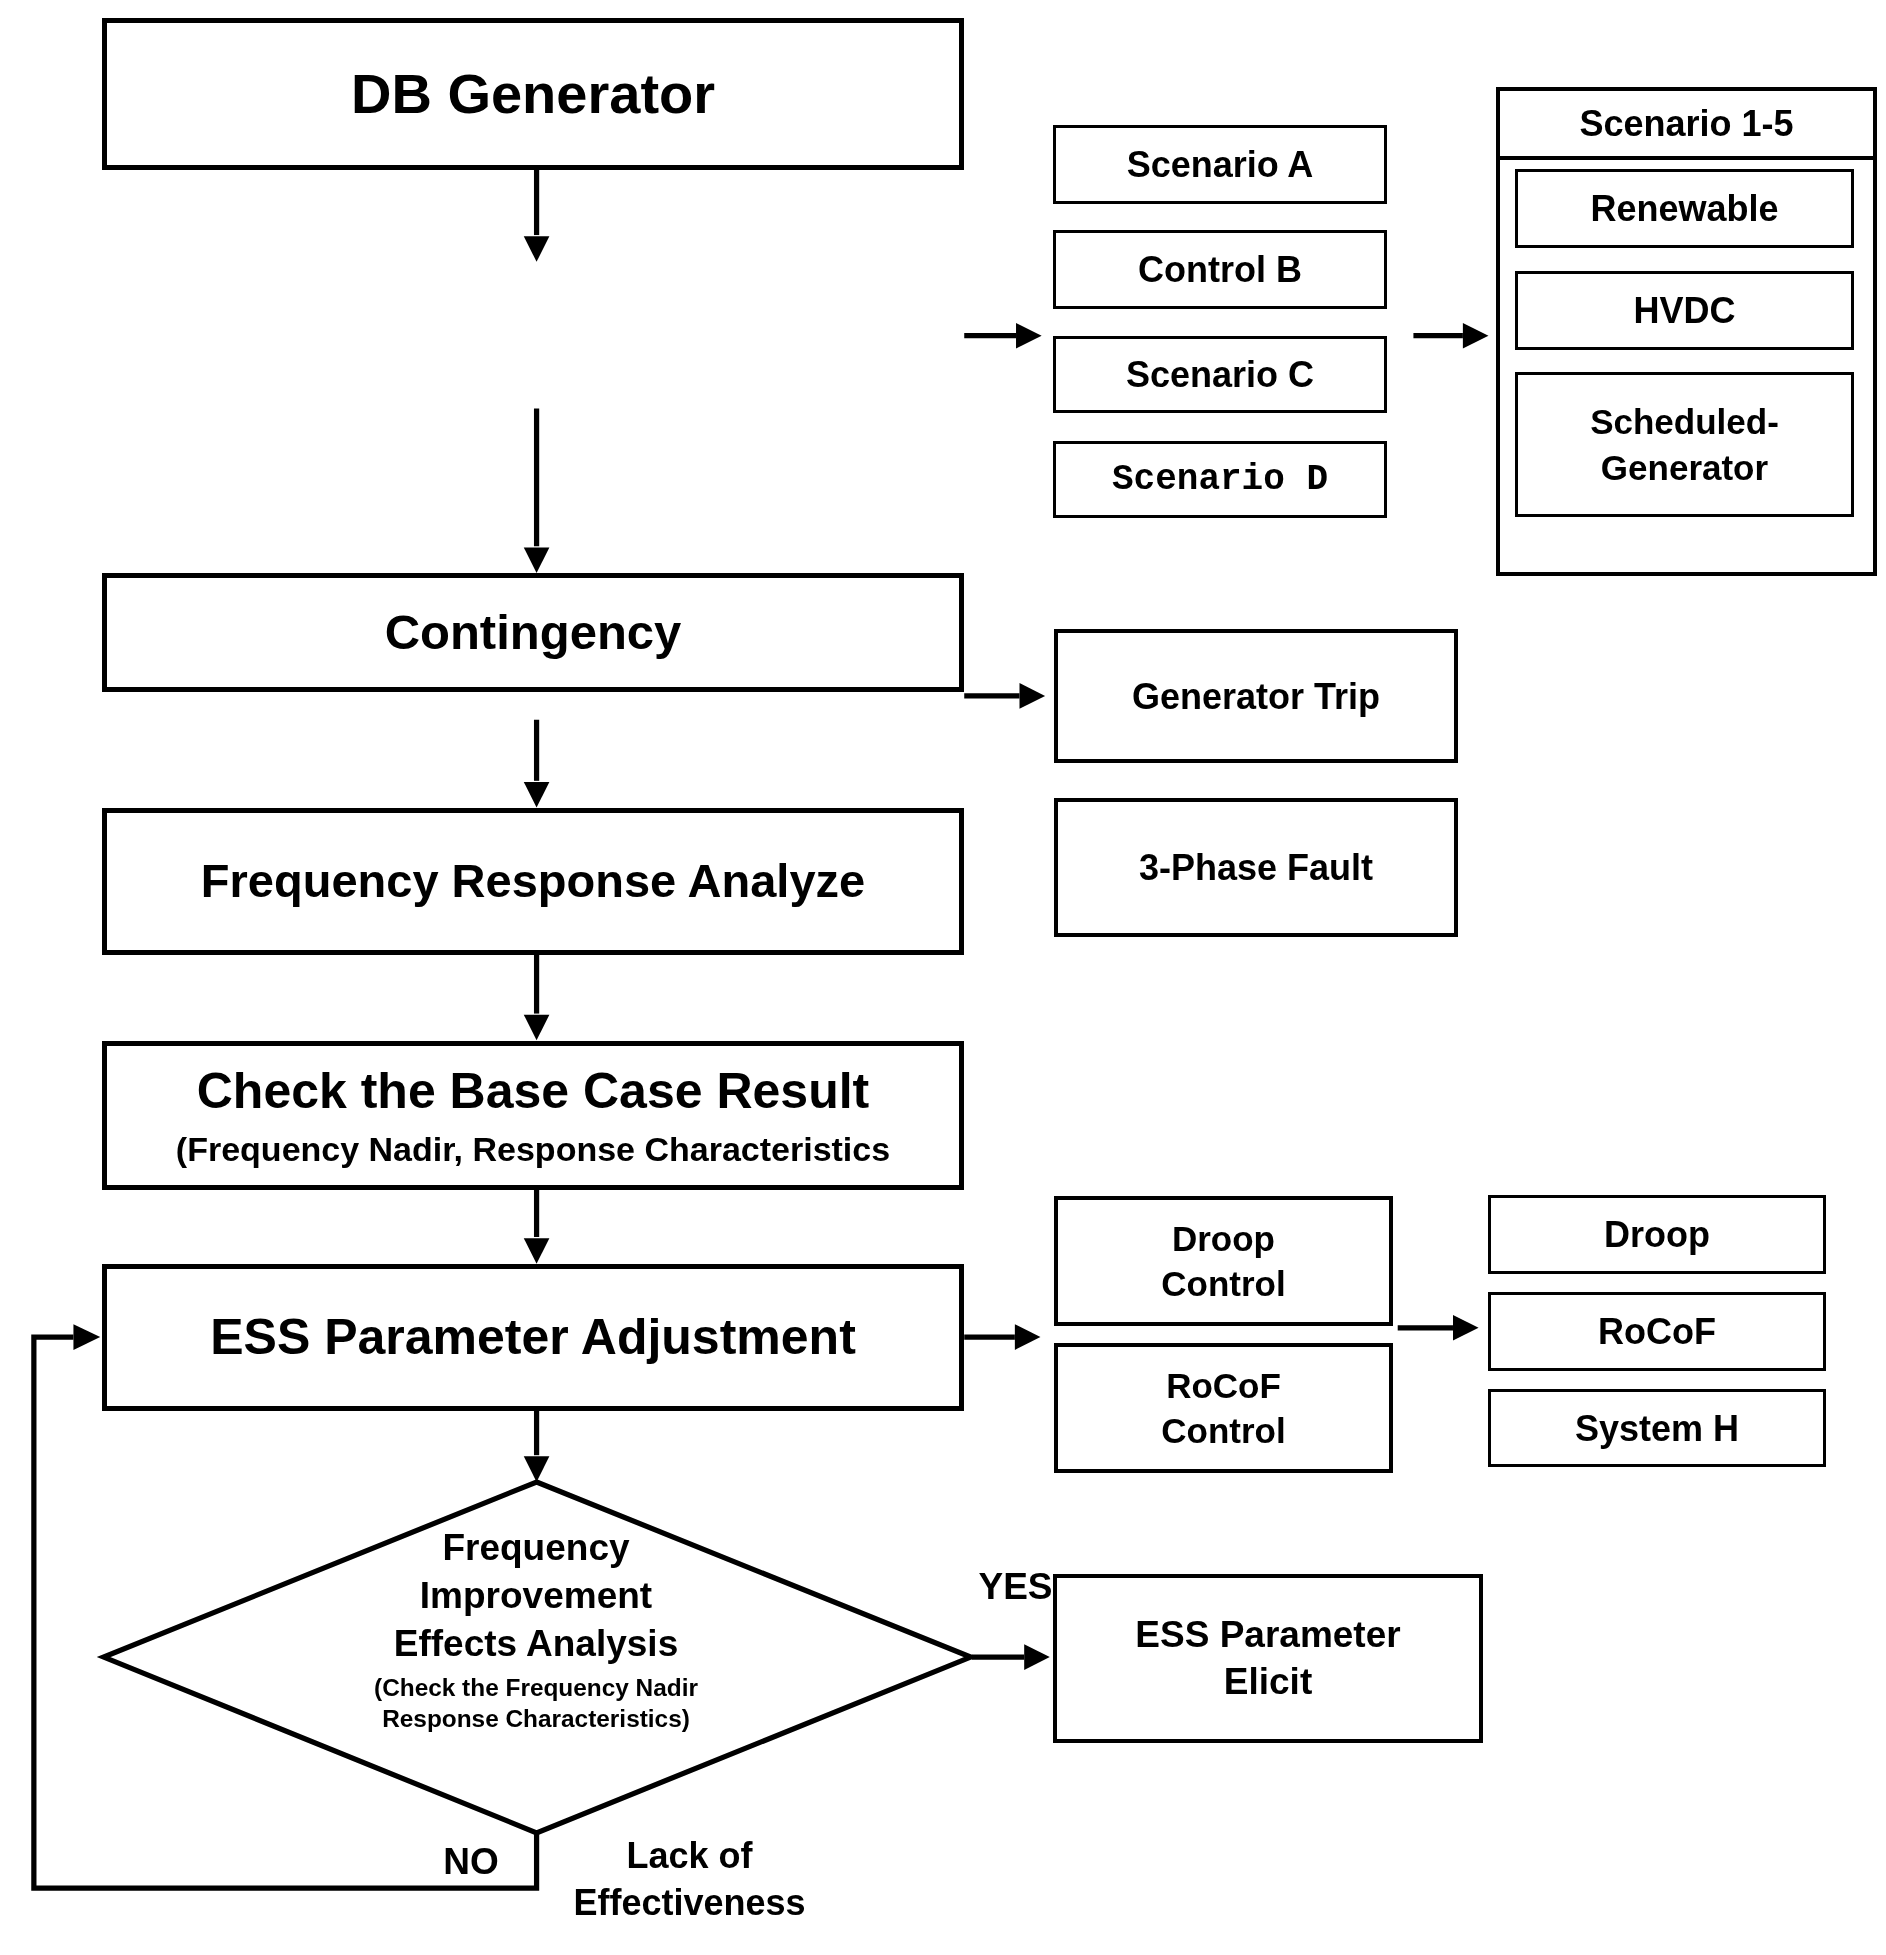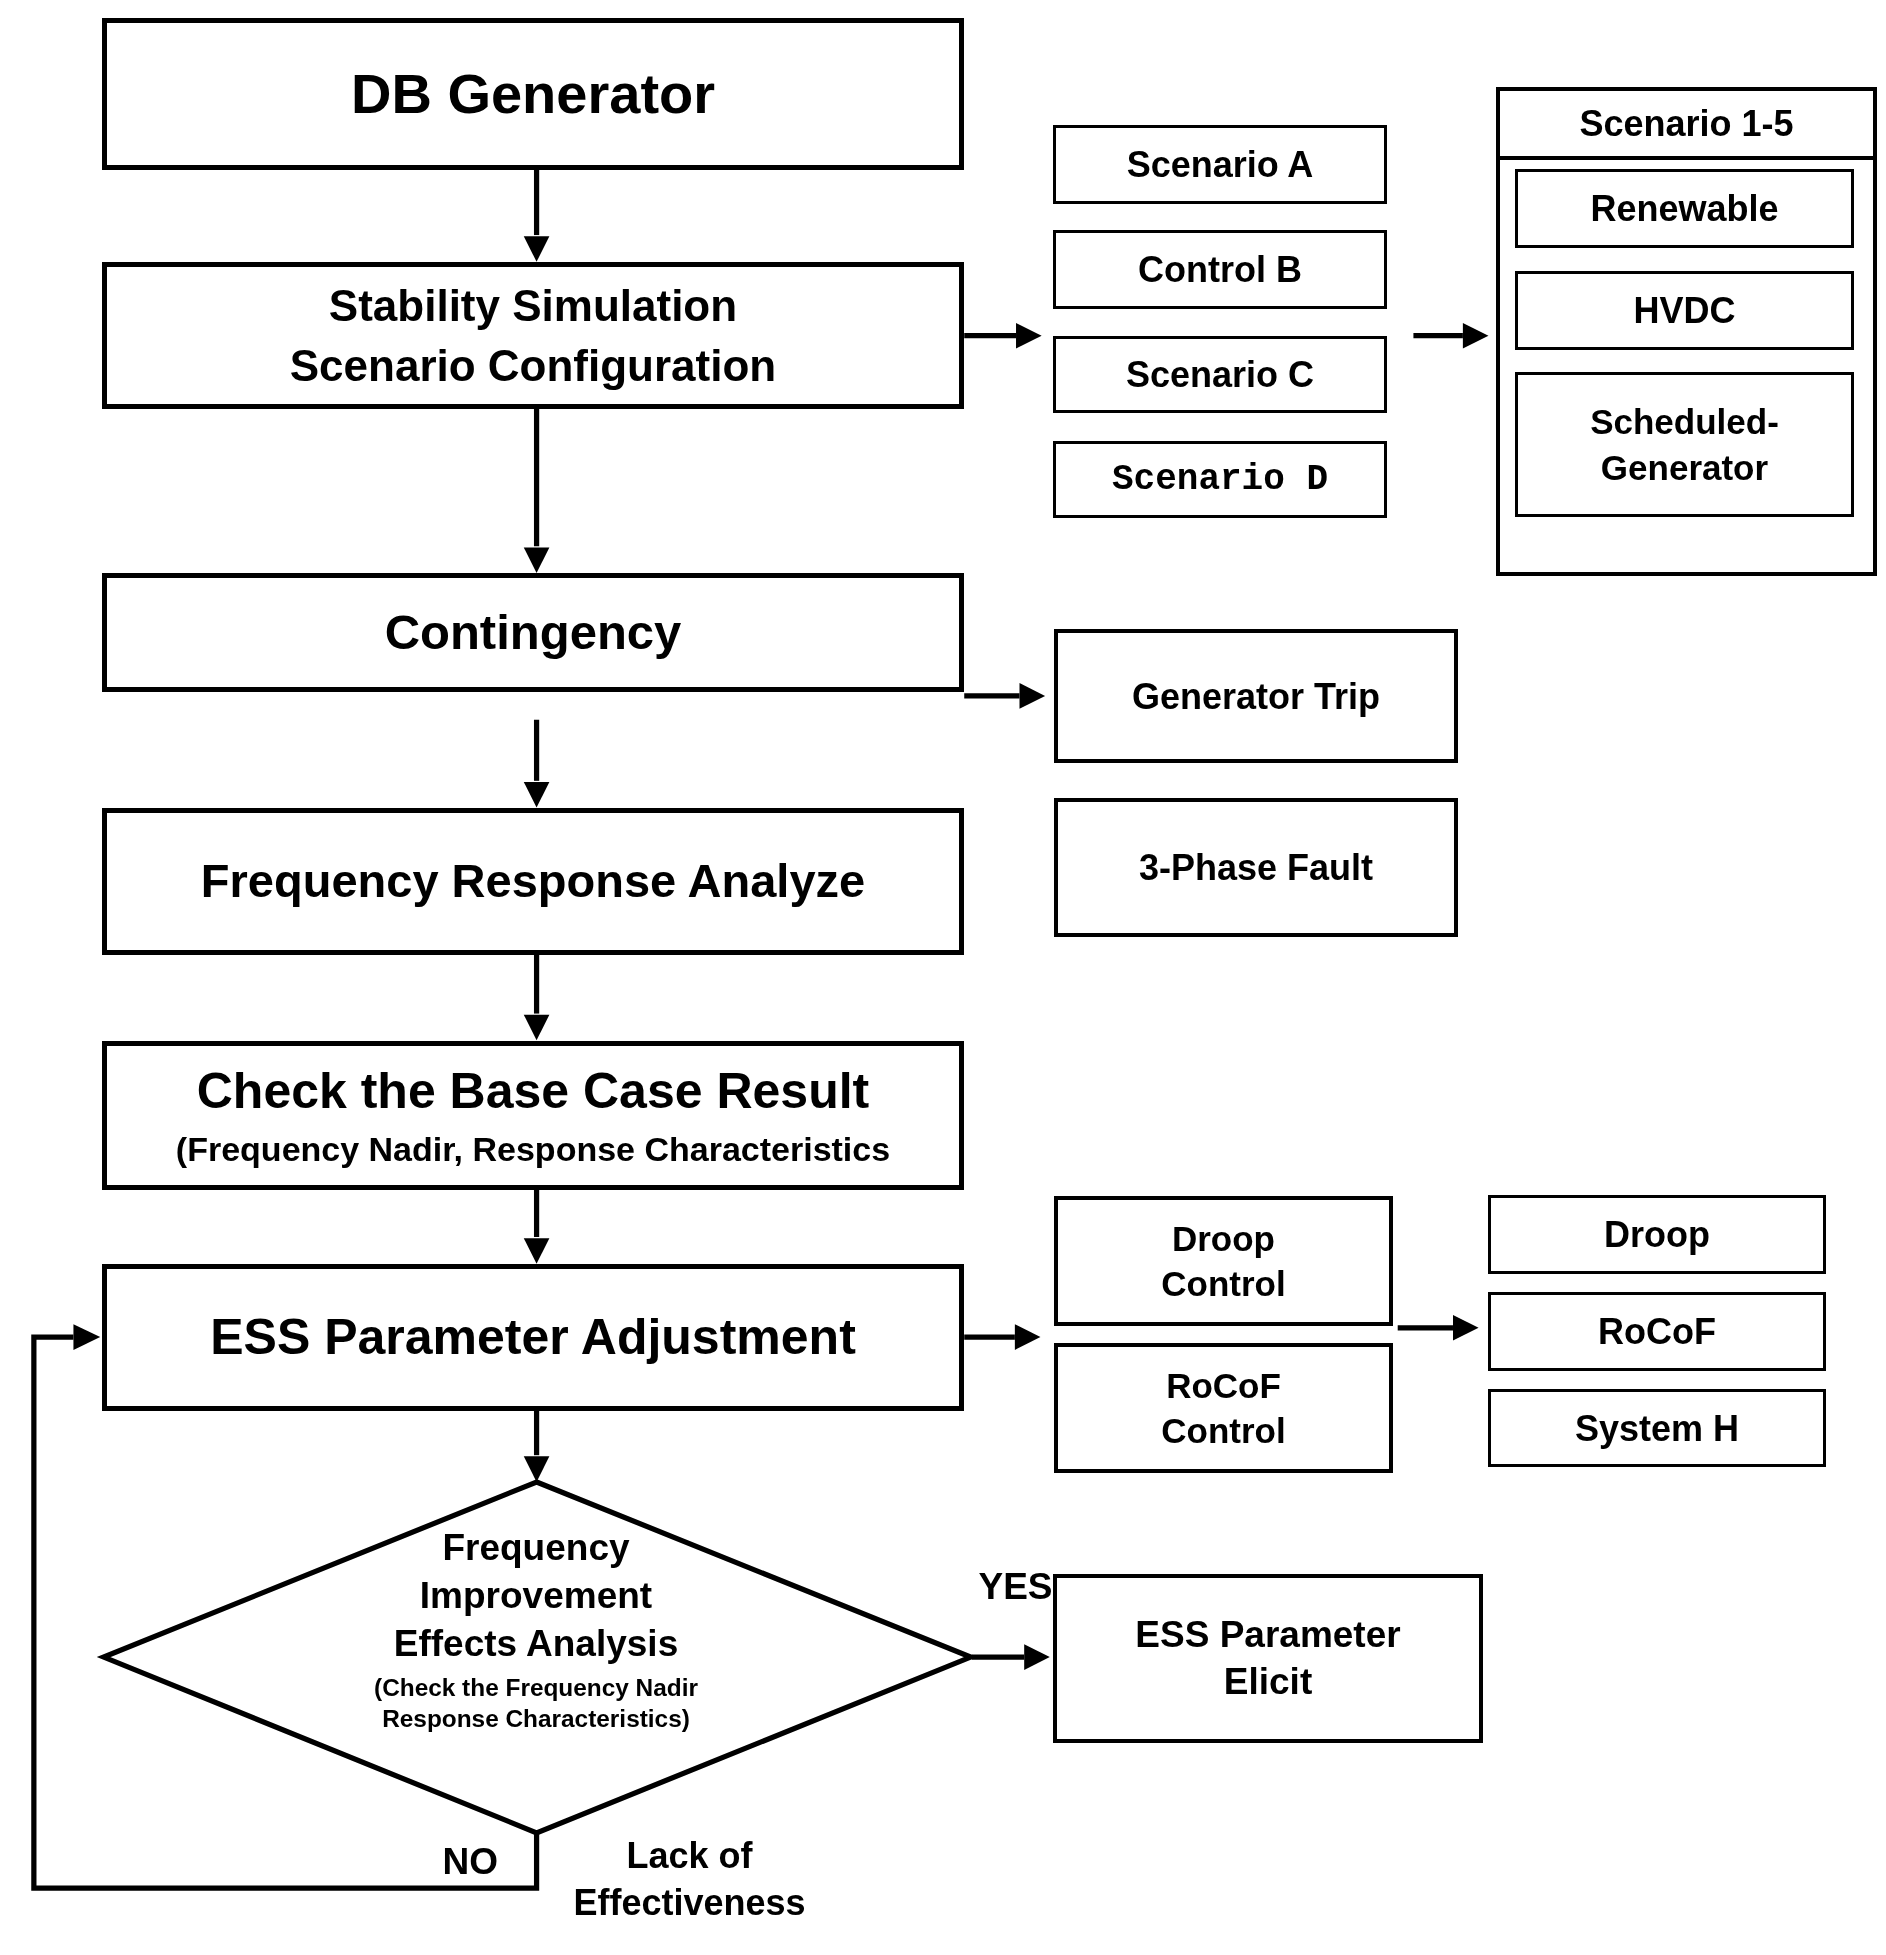--- a/index.html
+++ b/index.html
@@ -110,22 +110,20 @@
 
       <g>
         <path d="M922,3150 L922,3245 L58,3245 L58,2298 L126,2298" fill="none" stroke-linejoin="miter"></path>
         <polygon points="126,2276 126,2320 172,2298" stroke="none"></polygon>
       </g>
     </g>
   </svg>
 
   <div class="box f96" style="left:102px;top:17.5px;width:862px;height:152px;">DB Generator</div>
 
-  <div class="box f76" style="left:102px;top:262px;width:862px;height:147px;">Stability Simulation
-Scenario Configuration</div>
 
   <div class="box f84" style="left:102px;top:573px;width:862px;height:119px;">Contingency</div>
 
   <div class="box f80" style="left:102px;top:808px;width:862px;height:147px;">Frequency Response Analyze</div>
 
   <div class="box" style="left:102px;top:1041px;width:862px;height:149px;">
     <div class="f86">Check the Base Case Result</div>
     <div class="sub-line">(Frequency Nadir, Response Characteristics</div>
   </div>
 
@@ -161,18 +159,18 @@
 Improvement
 Effects Analysis</div>
     <div class="sub">(Check the Frequency Nadir
 Response Characteristics)</div>
   </div>
 
   <div class="box b8 f64" style="left:1053px;top:1574px;width:430px;height:169px;">ESS Parameter
 Elicit</div>
 
   <div class="label-free f64" style="left:960px;top:1563px;width:111px;">YES</div>
-  <div class="label-free f64" style="left:396px;top:1838px;width:102px;text-align:right;">NO</div>
+  <div class="label-free f64" style="left:420px;top:1838px;width:102px;">NO</div>
   <div class="label-free f62" style="left:544px;top:1833px;width:291px;">Lack of
 Effectiveness</div>
 
 </div>
 
 
 </body></html>

